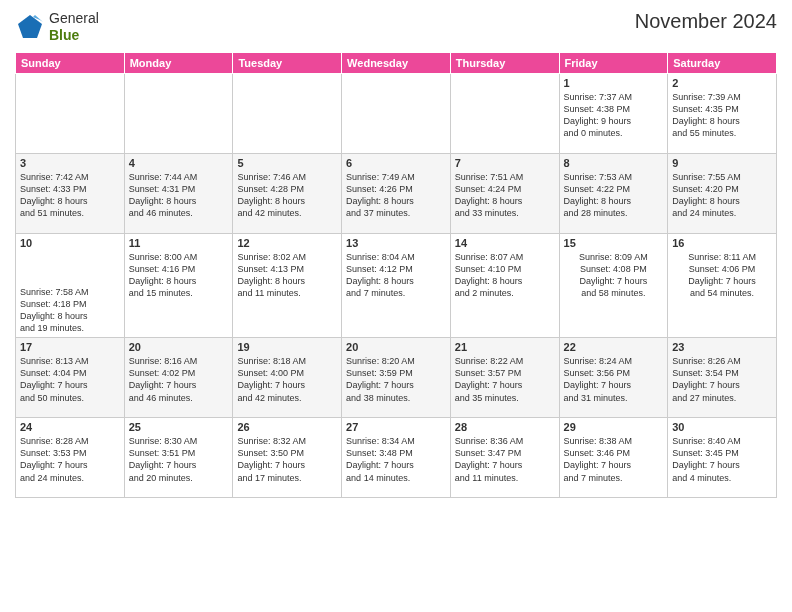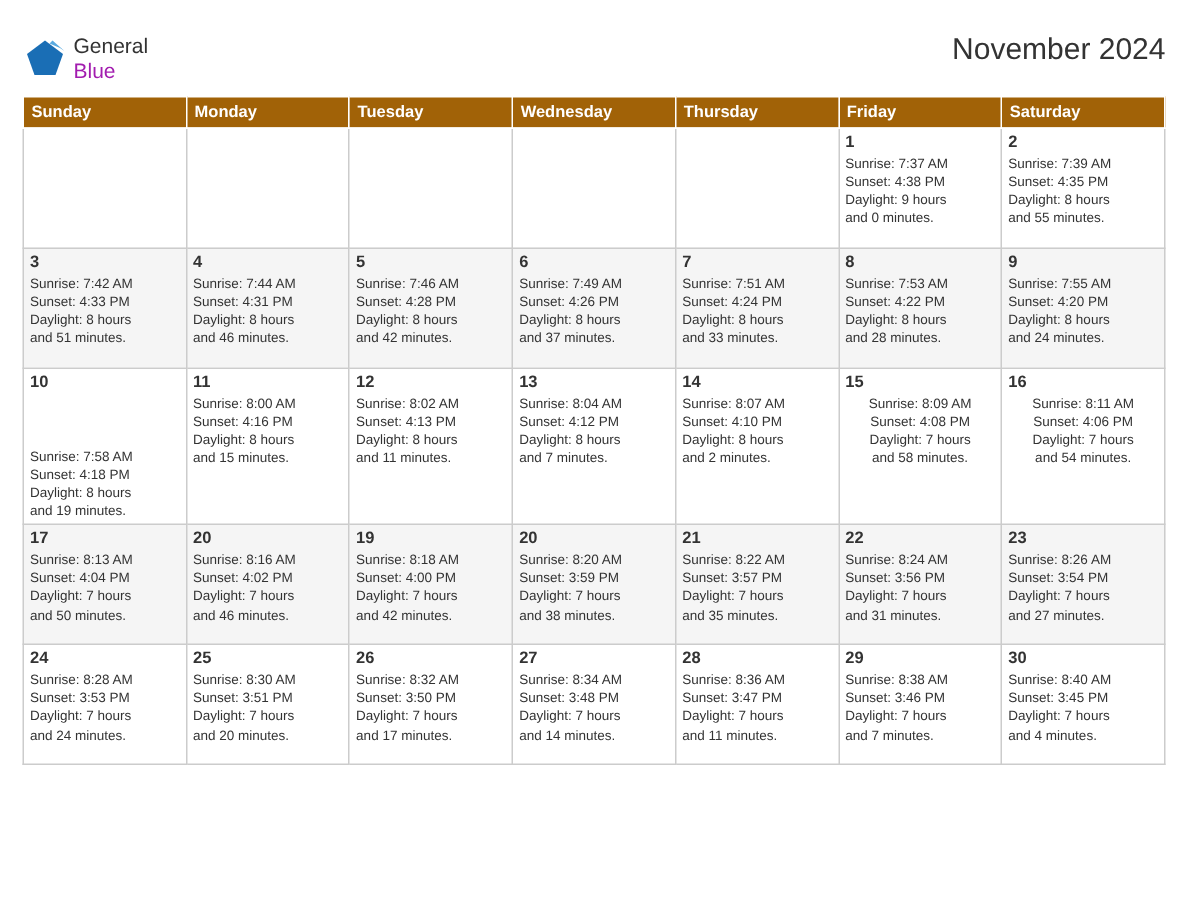--- a/index.html
+++ b/index.html
@@ -6,40 +6,40 @@
     body {
       width: 792px;
       height: 612px;
       font-family: Arial, sans-serif;
       background: #fff;
       overflow: hidden;
     }
     .page {
       width: 792px;
       height: 460px;
-      padding: 22px 15px;
+      padding: 10px 15px;
     }
     .header {
       display: flex;
       justify-content: space-between;
       align-items: flex-start;
       margin-bottom: 8px;
     }
     .logo {
       display: flex;
       align-items: center;
       gap: 4px;
     }
     .logo-text {
       font-size: 14px;
       color: #333;
       line-height: 1.2;
     }
     .logo-text .general { display: block; }
-    .logo-text .blue { display: block; color: #a21caf; font-weight: normal; }
+    .logo-text .blue { display: block; color: #4d7c0f; font-weight: bold; }
     .logo-icon {
       width: 30px;
       height: 30px;
     }
     .title-block {
       text-align: right;
     }
     .month-title {
       font-size: 20px;
       color: #333;
@@ -47,21 +47,21 @@
     }
     .location {
       font-size: 14px;
       color: #555;
     }
     .calendar {
       width: 100%;
       border-collapse: collapse;
     }
     .calendar th {
-      background: #a16207;
+      background: #ec4899;
       color: #fff;
       font-size: 11px;
       font-weight: bold;
       padding: 4px 5px;
       text-align: left;
       border: 1px solid #fff;
     }
     .calendar td {
       border: 1px solid #ccc;
       vertical-align: top;

